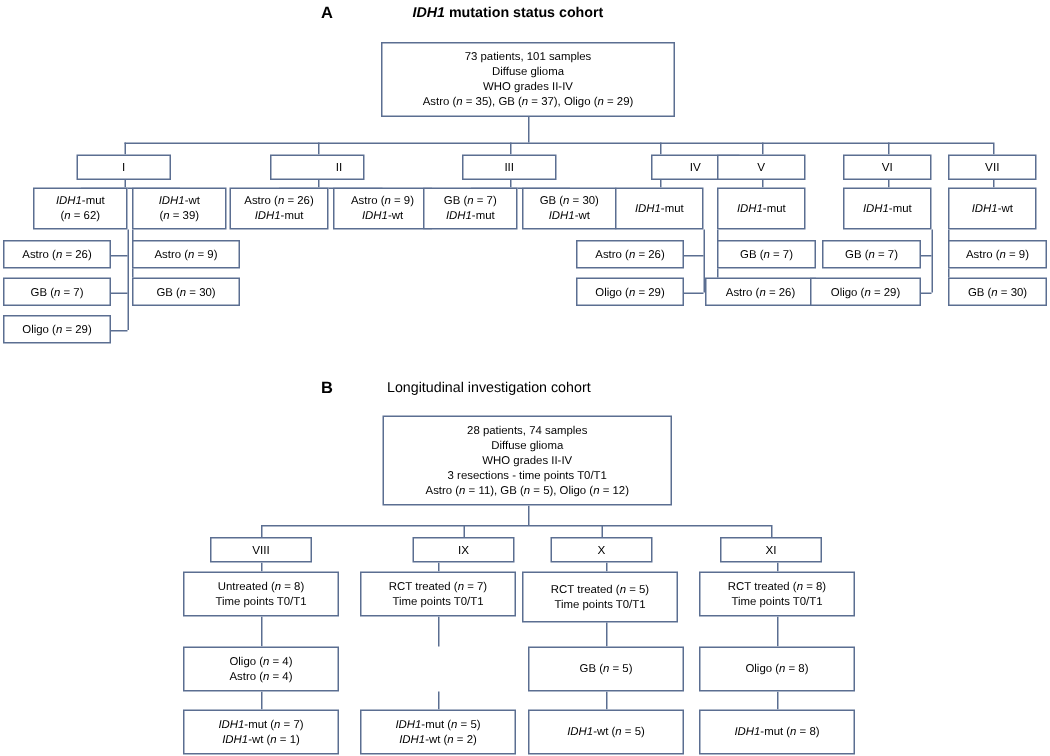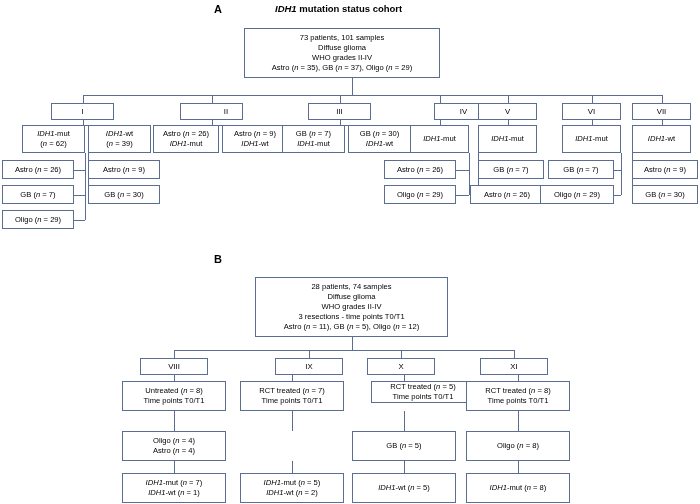--- a/index.html
+++ b/index.html
@@ -42,21 +42,21 @@
     z-index:6;
     white-space:nowrap;
   }
 </style>
 </head>
 <body>
 
 <div id="canvas">
     <div class="panel-letter" style="left: 214px; top: 3px;">A</div>
     <div class="panel-title" style="left: 275px; top: 3px; font-weight: bold;"><i>IDH1</i> mutation status cohort</div>
-    <div class="box" style="left: 244px; top: 28px; width: 196px; height: 50px; font-size: 7.6px;">
+    <div class="box" style="left: 254px; top: 28px; width: 196px; height: 50px; font-size: 7.6px;">
       <div class="ln">73 patients, 101 samples</div>
       <div class="ln">Diffuse glioma</div>
       <div class="ln">WHO grades II-IV</div>
       <div class="ln">Astro (<i>n</i> = 35), GB (<i>n</i> = 37), Oligo (<i>n</i> = 29)</div>
     </div>
     <div class="box" style="left: 51px; top: 103px; width: 63px; height: 17px; font-size: 7.8px;">
       <div class="ln">I</div>
     </div>
     <div class="box" style="left: 180px; top: 103px; width: 63px; height: 17px; font-size: 7.8px; padding-left: 31px;">
       <div class="ln">II</div>
@@ -189,20 +189,21 @@
     <div class="line vline" style="left: 478px; top: 153px; height: 41.5px;"></div>
     <div class="line hline" style="left: 478px; top: 170px; width: 0px;"></div>
     <div class="line hline" style="left: 470px; top: 195px; width: 8px;"></div>
     <div class="line vline" style="left: 621px; top: 153px; height: 41.5px;"></div>
     <div class="line hline" style="left: 614px; top: 170px; width: 7px;"></div>
     <div class="line hline" style="left: 614px; top: 195px; width: 7px;"></div>
     <div class="line vline" style="left: 632px; top: 153px; height: 41.5px;"></div>
     <div class="line hline" style="left: 632px; top: 170px; width: 0px;"></div>
     <div class="line hline" style="left: 632px; top: 195px; width: 0px;"></div>
     <div class="panel-letter" style="left: 214px; top: 253px;">B</div>
+    <div class="panel-title" style="left: 258px; top: 253px;">Longitudinal investigation cohort</div>
     <div class="box" style="left: 255px; top: 277px; width: 193px; height: 60px; font-size: 7.6px;">
       <div class="ln">28 patients, 74 samples</div>
       <div class="ln">Diffuse glioma</div>
       <div class="ln">WHO grades II-IV</div>
       <div class="ln">3 resections - time points T0/T1</div>
       <div class="ln">Astro (<i>n</i> = 11), GB (<i>n</i> = 5), Oligo (<i>n</i> = 12)</div>
     </div>
     <div class="box" style="left: 140px; top: 358px; width: 68px; height: 17px; font-size: 7.8px;">
       <div class="ln">VIII</div>
     </div>
@@ -240,21 +241,21 @@
       <div class="ln">RCT treated (<i>n</i> = 7)</div>
       <div class="ln">Time points T0/T1</div>
     </div>
     <div class="box" style="left: 240px; top: 473px; width: 104px; height: 30px; font-size: 7.6px;">
       <div class="ln"><i>IDH1</i>-mut (<i>n</i> = 5)</div>
       <div class="ln"><i>IDH1</i>-wt (<i>n</i> = 2)</div>
     </div>
     <div class="line vline" style="left: 292px; top: 375px; height: 6px;"></div>
     <div class="line vline" style="left: 292px; top: 411px; height: 20px;"></div>
     <div class="line vline" style="left: 292px; top: 461px; height: 12px;"></div>
-    <div class="box" style="left: 371px; top: 381px; width: 104px; height: 22px; font-size: 7.6px;">
+    <div class="box" style="left: 348px; top: 381px; width: 104px; height: 34px; font-size: 7.6px;">
       <div class="ln">RCT treated (<i>n</i> = 5)</div>
       <div class="ln">Time points T0/T1</div>
     </div>
     <div class="box" style="left: 352px; top: 431px; width: 104px; height: 30px; font-size: 7.6px;">
       <div class="ln">GB (<i>n</i> = 5)</div>
     </div>
     <div class="box" style="left: 352px; top: 473px; width: 104px; height: 30px; font-size: 7.6px;">
       <div class="ln"><i>IDH1</i>-wt (<i>n</i> = 5)</div>
     </div>
     <div class="line vline" style="left: 404px; top: 375px; height: 6px;"></div>

